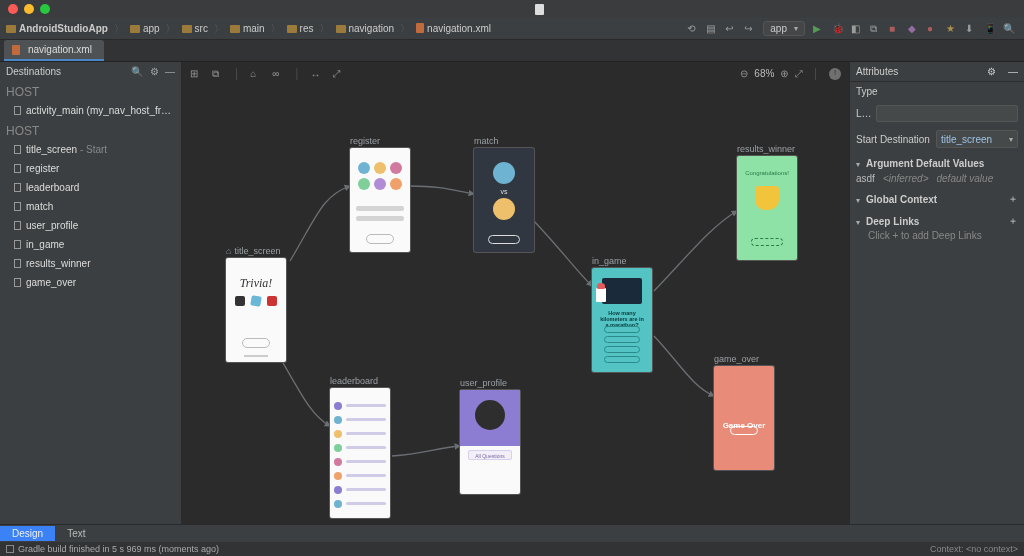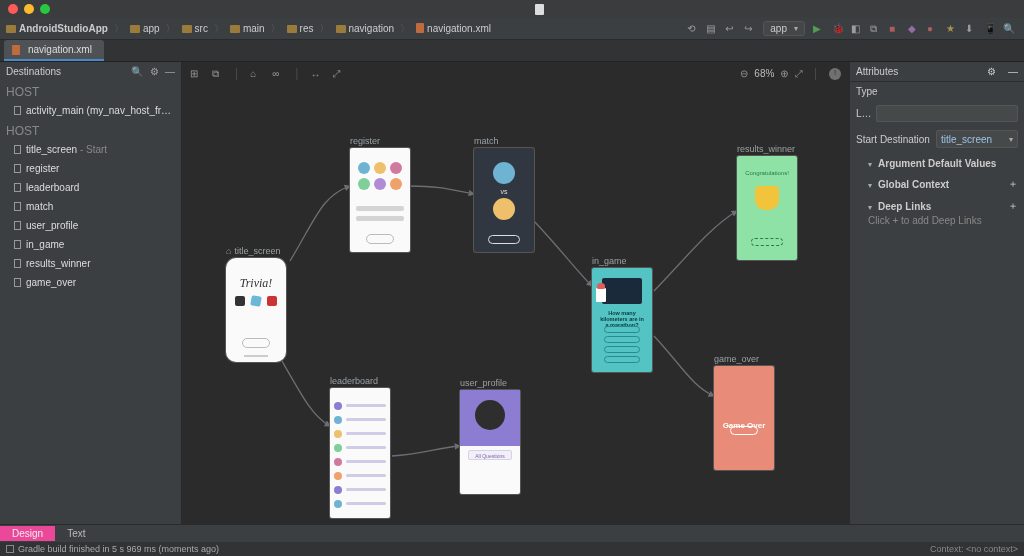--- a/index.html
+++ b/index.html
@@ -77,31 +77,31 @@
 
   
   .attr { width:175px; background:#3c3f41; border-left:1px solid #2a2a2a; font-size:10px; color:#ccc; display:flex; flex-direction:column;}
   .attr-head{display:flex; align-items:center; padding:4px 6px; gap:12px; border-bottom:1px solid #2d2d2d;}
   .attr-head .title{flex:1;}
   .attr-row{display:flex; align-items:center; padding:4px 6px; gap:4px;}
   .attr-row label{width:60px; white-space:nowrap; overflow:hidden; text-overflow:ellipsis;}
   .attr-input{flex:1; background:#45494a; border:1px solid #555; border-radius:2px; height:17px; font-size:10px; color:#ccc; padding:0 4px;}
   .attr-combo{flex:1; display:flex; align-items:center; justify-content:space-between; background:#45494a; border:1px solid #555; border-radius:2px; height:18px; padding:0 4px; color:#9fc3e6;}
   .attr-combo::after{content:"▾"; color:#aaa; font-size:8px;}
-  .attr-sect{padding:6px 6px 2px; display:flex; align-items:center; gap:4px;margin-left:12px;}
+  .attr-sect{padding:6px 6px 2px; display:flex; align-items:center; gap:4px;}
   .attr-sect .chev::before{content:"▾"; font-size:8px; color:#aaa; margin-right:2px;}
   .attr-sect .plus{margin-left:auto; cursor:pointer;}
   .attr-hint{padding:0 6px 6px 18px; color:#888;}
   .argvrow{display:flex; padding:2px 6px; gap:8px; color:#bbb;}
   .argvrow .ital{font-style:italic; color:#888;}
 
   
   .btabs{height:18px; background:#3c3f41; border-top:1px solid #2a2a2a; display:flex; align-items:center; font-size:10px;}
   .btab{padding:2px 12px; color:#bbb; cursor:pointer;}
-  .btab.active{background:#ec4899; color:#eee;}
+  .btab.active{background:#3b82f6; color:#eee;}
   .status{height:14px; background:#313335; display:flex; align-items:center; font-size:9px; color:#aaa; padding:0 6px;}
   .status .right{margin-left:auto; color:#888;}
   .status .cb{display:inline-block;width:8px;height:8px;border:1px solid #888;margin-right:4px;vertical-align:-1px;}
 
   
   .trivia-title{position:absolute;top:18px;left:0;right:0;text-align:center;font-family:Georgia,serif;font-size:12px;font-style:italic;color:#333;}
   .trivia-icons{position:absolute;top:38px;left:6px;right:6px;height:24px;display:flex;justify-content:space-around;}
   .trivia-icons span{width:10px;height:10px;border-radius:2px;}
   .ti1{background:#333;} .ti2{background:#6ab7d8;transform:rotate(10deg);} .ti3{background:#c33; border-radius:50%;}
   .trivia-btn{position:absolute;bottom:14px;left:16px;right:16px;height:10px;border:1px solid #bbb;border-radius:6px;}
@@ -251,21 +251,21 @@
 
         <path class="edge" marker-end="url(#arr)" d="M472,205 C510,165 530,140 555,125"></path>
 
         <path class="edge" marker-end="url(#arr)" d="M472,250 C500,280 510,300 532,310"></path>
 
         <path class="edge" marker-end="url(#arr)" d="M210,370 C240,368 255,362 278,360"></path>
       </svg>
 
       <div class="node" style="left:44px; top:160px;">
         <div class="node-label"><span class="home-ic"></span><span>title_screen</span></div>
-        <div class="phone white" style="position:relative;border-radius:10px;">
+        <div class="phone white" style="position:relative;">
           <div class="trivia-title">Trivia!</div>
           <div class="trivia-icons">
               <span class="ti1"></span>
               <span class="ti2"></span>
               <span class="ti3"></span>
             </div>
           <div class="trivia-btn"></div>
             <div class="trivia-sub"></div>
         </div>
       </div>
@@ -392,20 +392,25 @@
       <label style="width:76px;">Start Destination</label>
       <div class="attr-combo">
           <span>title_screen</span>
         </div>
     </div>
 
     <div class="attr-sect">
         <span class="chev"></span>
         <b>Argument Default Values</b>
       </div>
+    <div class="argvrow">
+      <span>asdf</span>
+      <span class="ital">&lt;inferred&gt;</span>
+      <span class="ital" style="overflow:hidden;white-space:nowrap;">default value</span>
+    </div>
 
     <div class="attr-sect">
         <span class="chev"></span>
         <b>Global Context</b>
         <span class="plus">＋</span>
       </div>
 
     <div class="attr-sect">
         <span class="chev"></span>
         <b>Deep Links</b>

